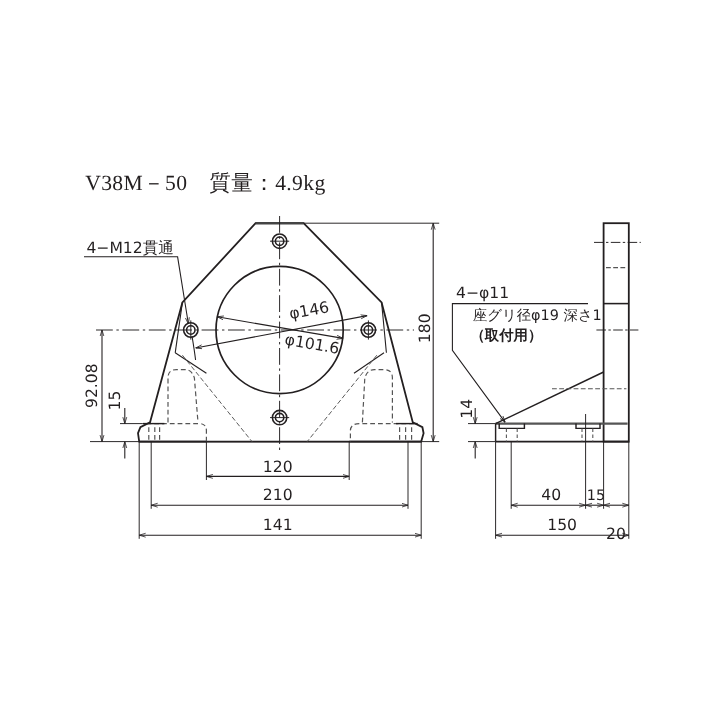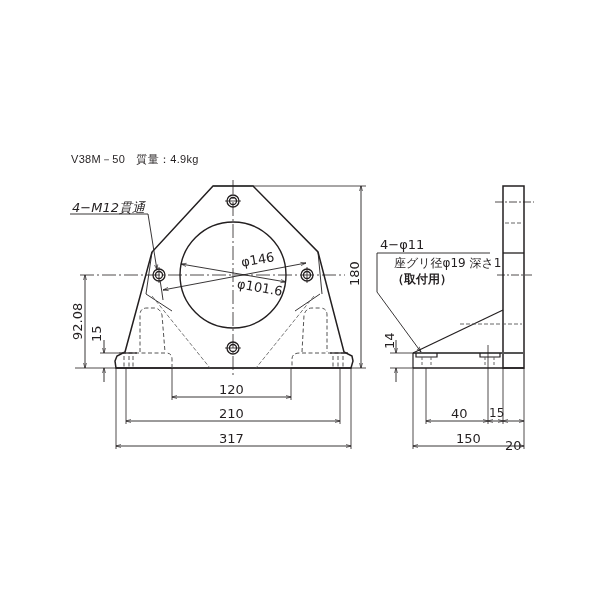--- a/index.html
+++ b/index.html
@@ -1,20 +1,20 @@
 <!DOCTYPE html>
 <html><head>
   <meta charset="utf-8">
   <style>
     html, body { margin: 0; padding: 0; background: #ffffff; }
     body { width: 600px; height: 600px; position: relative; overflow: hidden;
            font-family: "Liberation Sans", "DejaVu Sans", sans-serif; color: #231f20; }
     #drawing { position: absolute; left: 0; top: 0; width: 600px; height: 600px; }
-    .title { position: absolute; left: 71px; top: 152px; font-size: 11px; letter-spacing: 0.3px;
-             font-family: Liberation Sans, sans-serif; white-space: pre; }
+    .title { position: absolute; left: 71px; top: 140px; font-size: 18px; letter-spacing: 0.3px;
+             font-family: Liberation Serif, serif; white-space: pre; }
     .lbl { position: absolute; font-size: 13px; font-family: "DejaVu Sans", "Liberation Sans", sans-serif;
            white-space: pre; line-height: 1; }
     .lbl-sm { font-size: 12px; padding-left: 15px; }
     .rot { transform-origin: 0 0; transform: rotate(-90deg); }
   </style>
 </head>
 <body>
 
 <svg id="drawing" viewBox="0 0 600 600" xmlns="http://www.w3.org/2000/svg">
   <defs>
@@ -166,31 +166,31 @@
       <line x1="426" y1="421" x2="488" y2="421" marker-start="url(#arr)" marker-end="url(#arr)"></line>
       <line x1="488" y1="421" x2="503" y2="421" marker-start="url(#arr)" marker-end="url(#arr)"></line>
       <line x1="503" y1="421" x2="524" y2="421" marker-start="url(#arr)" marker-end="url(#arr)"></line>
       <line x1="413" y1="446" x2="524" y2="446" marker-start="url(#arr)" marker-end="url(#arr)"></line>
     </g>
   </g>
 </svg>
 
 <div class="title">V38M－50　質量：4.9kg</div>
 
-<div class="lbl" style="left:72px; top:201px;font-style:italic;">4−M12貫通</div>
+<div class="lbl" style="left:72px; top:201px;">4−M12貫通</div>
 <div class="lbl" style="left:241px; top:253px; transform:rotate(-10deg);">φ146</div>
 <div class="lbl" style="left:237px; top:281px; transform:rotate(10deg);">φ101.6</div>
 
 <div class="lbl rot" style="left:348px; top:286px;">180</div>
 <div class="lbl rot" style="left:71px; top:340px;">92.08</div>
 <div class="lbl rot" style="left:90px; top:342px;">15</div>
 
 <div class="lbl" style="left:219px; top:383px;">120</div>
 <div class="lbl" style="left:219px; top:407px;text-align:right;">210</div>
-<div class="lbl" style="left:219px; top:432px;">317</div>
+<div class="lbl" style="left:219px; top:432px;">141</div>
 
 <div class="lbl" style="left:380px; top:238px;">4−φ11</div>
 <div class="lbl lbl-sm" style="left:379px; top:257px;">座グリ径φ19 深さ1</div>
 <div class="lbl lbl-sm" style="left:377px; top:273px;font-weight:bold;">（取付用）</div>
 
 <div class="lbl rot" style="left:383px; top:349px;">14</div>
 <div class="lbl" style="left:451px; top:407px;">40</div>
 <div class="lbl" style="left:489px; top:407px; font-size:12px;">15</div>
 <div class="lbl" style="left:505px; top:407px;margin-top:32px;">20</div>
 <div class="lbl" style="left:456px; top:432px;">150</div>

